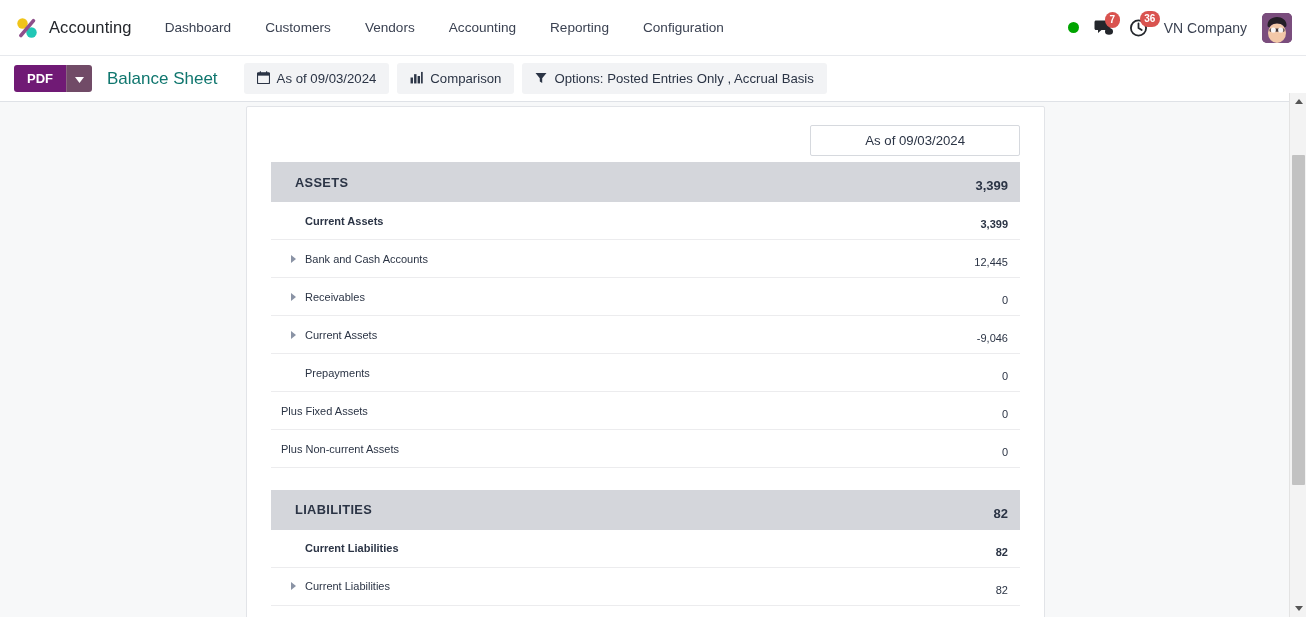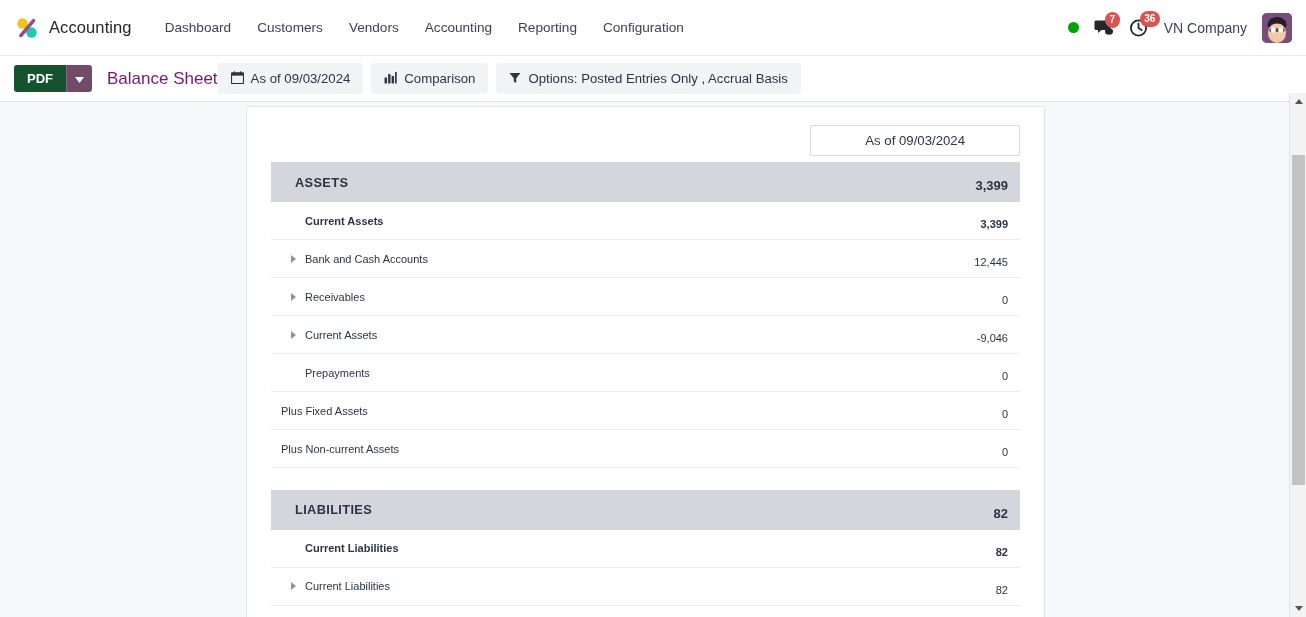--- a/index.html
+++ b/index.html
@@ -26,21 +26,21 @@
     align-items: center;
     gap: 9px;
     margin-right: 22px;
   }
   .brand-logo { width: 26px; height: 26px; position: relative; display:block; }
   .brand-name {
     font-size: 16.5px;
     color: #23262b;
     letter-spacing: .1px;
   }
-  .nav-links { display: flex; align-items: center; gap: 4px; }
+  .nav-links { display: flex; align-items: center; gap: 12px; }
   .nav-link {
     font-size: 13.6px;
     color: #3b4252;
     padding: 6px 11px;
     border-radius: 3px;
     cursor: pointer;
     white-space: nowrap;
   }
 
   .nav-right {
@@ -91,21 +91,21 @@
     display: flex;
     align-items: center;
     padding: 0 14px;
     gap: 0;
     border-bottom: 1px solid #dfe2e7;
     position: relative;
     z-index: 4;
   }
   .pdf-group { display: flex; align-items: stretch; }
   .pdf-btn {
-    background: #14532d;
+    background: #701a75;
     color: #fff;
     font-size: 13px;
     font-weight: bold;
     padding: 6px 13px;
     border: none;
     border-radius: 3px 0 0 3px;
     cursor: pointer;
     font-family: inherit;
   }
   .pdf-caret {
@@ -114,22 +114,23 @@
     border: none;
     border-left: 1px solid #8a6480;
     border-radius: 0 3px 3px 0;
     padding: 6px 8px;
     cursor: pointer;
     display: flex;
     align-items: center;
   }
   .breadcrumb {
     font-size: 17px;
-    color: #701a75;
+    color: #0f766e;
     margin-left: 15px;
+    margin-right: 26px;
     white-space: nowrap;
   }
   .cp-buttons { display: flex; align-items: center; gap: 8px; }
   .cp-btn {
     background: #f2f3f5;
     border: none;
     border-radius: 3px;
     font-size: 13.2px;
     color: #2b3445;
     padding: 8px 13px;

